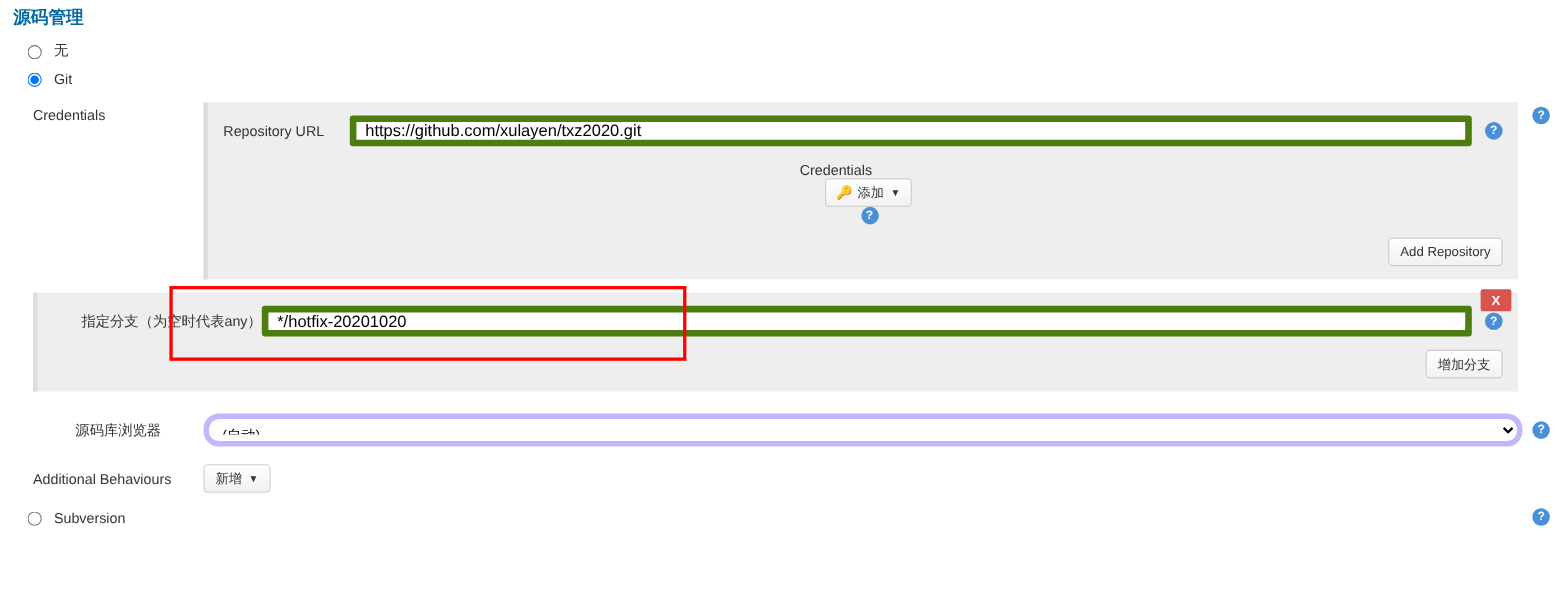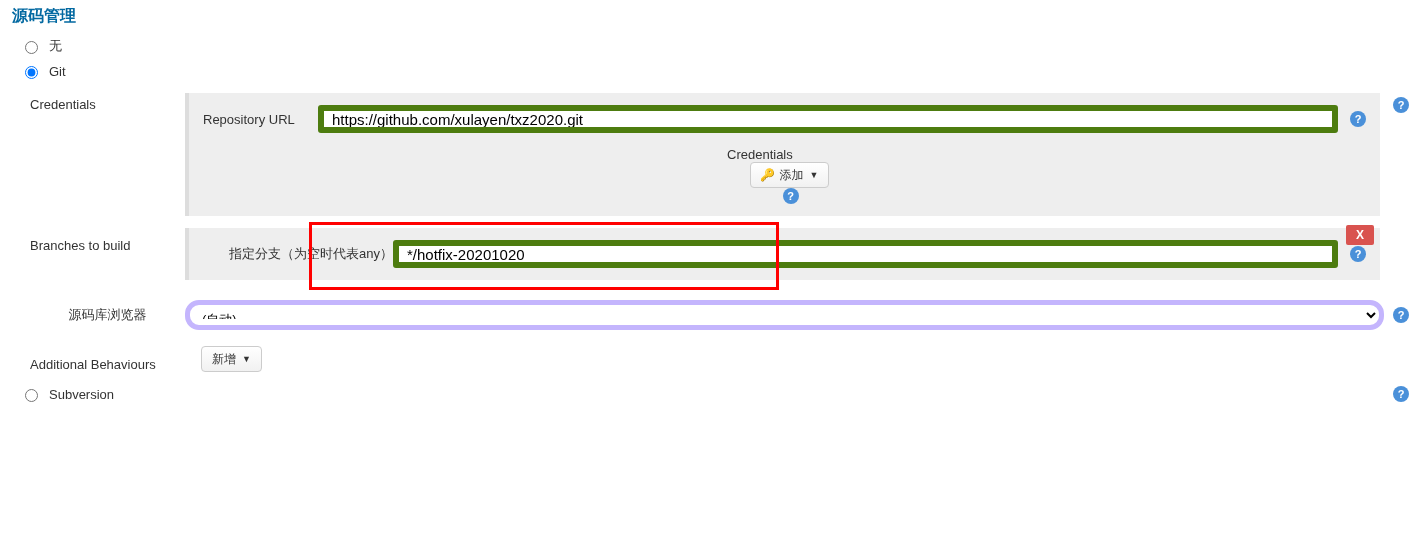--- a/index.html
+++ b/index.html
@@ -17,21 +17,21 @@
   .text-input { flex: 1; padding: 5px 8px; border: 6px solid #4d7c0f; border-radius: 3px; background: #fff; font-size: 15px; height: 28px; }
   .select-input { padding: 4px 6px; border: 1px solid #aaa; border-radius: 2px; background: #efefef; font-size: 13px; height: 26px; }
   .btn { display: inline-flex; align-items: center; gap: 4px; padding: 4px 10px; border: 1px solid #ccc; border-radius: 4px; background: linear-gradient(#fff,#f1f1f1); font-size: 12px; color: #333; cursor: pointer; height: 26px; }
   .help-icon { width: 16px; height: 16px; border-radius: 50%; background: #4a90d9; color: #fff; display: inline-flex; align-items: center; justify-content: center; font-size: 11px; font-weight: bold; cursor: pointer; flex-shrink:0; }
   .right-buttons { display: flex; justify-content: flex-end; gap: 8px; padding: 0 14px 12px 0; }
   .delete-btn { position: absolute; right: 6px; top: -3px; background: #d9534f; color: #fff; padding: 2px 10px; border-radius: 2px; font-weight: bold; font-size: 12px; cursor: pointer; line-height:16px; }
   .red-highlight { position: absolute; border: 3px solid #f00; pointer-events: none; }
   .browser-row { display:flex; align-items:center; padding: 6px 0 6px 30px; gap:0; }
   .browser-label { width:155px; font-size:13px;text-align:center; }
   .browser-select { flex:1; border:5px solid #c4b5fd; border-radius:14px; padding:6px 8px; background:#fff; font-size:13px; height:30px; margin-right:6px;}
-  .behaviour-row { display:flex; align-items:flex-end; padding: 10px 0 10px 30px; gap:16px;}
+  .behaviour-row { display:flex; align-items:center; padding: 10px 0 10px 30px; gap:0;}
   .behaviour-label { width:155px; font-size:13px;}
   .caret { font-size:9px; margin-left:2px;}
   .outer-help { width:22px; display:flex; align-items:center; justify-content:center; flex-shrink:0; margin-right:4px;}
 </style>
 </head>
 <body>
 
 <div class="section-title">源码管理</div>
 
 <div class="radio-row">
@@ -61,42 +61,47 @@
             <span style="color:#c9a200;">🔑</span>
             <span>添加</span>
             <span class="caret">▼</span>
           </button>
           <div style="flex:1;"></div>
           <div style="width:22px; display:flex; justify-content:flex-end; margin-left:6px;">
             <span class="help-icon">?</span>
           </div>
         </div>
       </div>
+      <div class="right-buttons" style="padding-top:0;">
+        <button class="btn">Add Repository</button>
+      </div>
     </div>
   </div>
   <div class="outer-help" style="align-items:flex-start; padding-top:14px;">
     <span class="help-icon">?</span>
   </div>
 </div>
 
 <div style="display:flex; margin-top:8px;">
   <div class="config-block" style="flex:1;">
-    <div class="config-left">Branches to build</div>
     <div class="config-right" style="margin-top:4px; position:relative;">
       <div class="delete-btn">X</div>
       <div class="config-inner" style="position:relative;">
         <div class="form-row" style="margin-bottom:0; position:relative;">
           <div class="form-label" style="width:190px;text-align:right;">指定分支（为空时代表any）</div>
           <input class="text-input" type="text" value="*/hotfix-20201020" style="">
           <div style="width:22px; display:flex; justify-content:flex-end; margin-left:6px;">
             <span class="help-icon">?</span>
           </div>
         </div>
 
         <div class="red-highlight" style="left:120px; top:-6px; width:470px; height:68px;"></div>
+      </div>
+      <div class="right-buttons">
+        <button class="btn">增加分支</button>
       </div>
     </div>
   </div>
   <div class="outer-help" style="align-items:flex-start; padding-top:8px;"></div>
 </div>
 
 <div style="display:flex; align-items:center; margin-top:14px;">
   <div class="browser-row" style="flex:1;">
     <div class="browser-label">源码库浏览器</div>
     <select class="browser-select">

